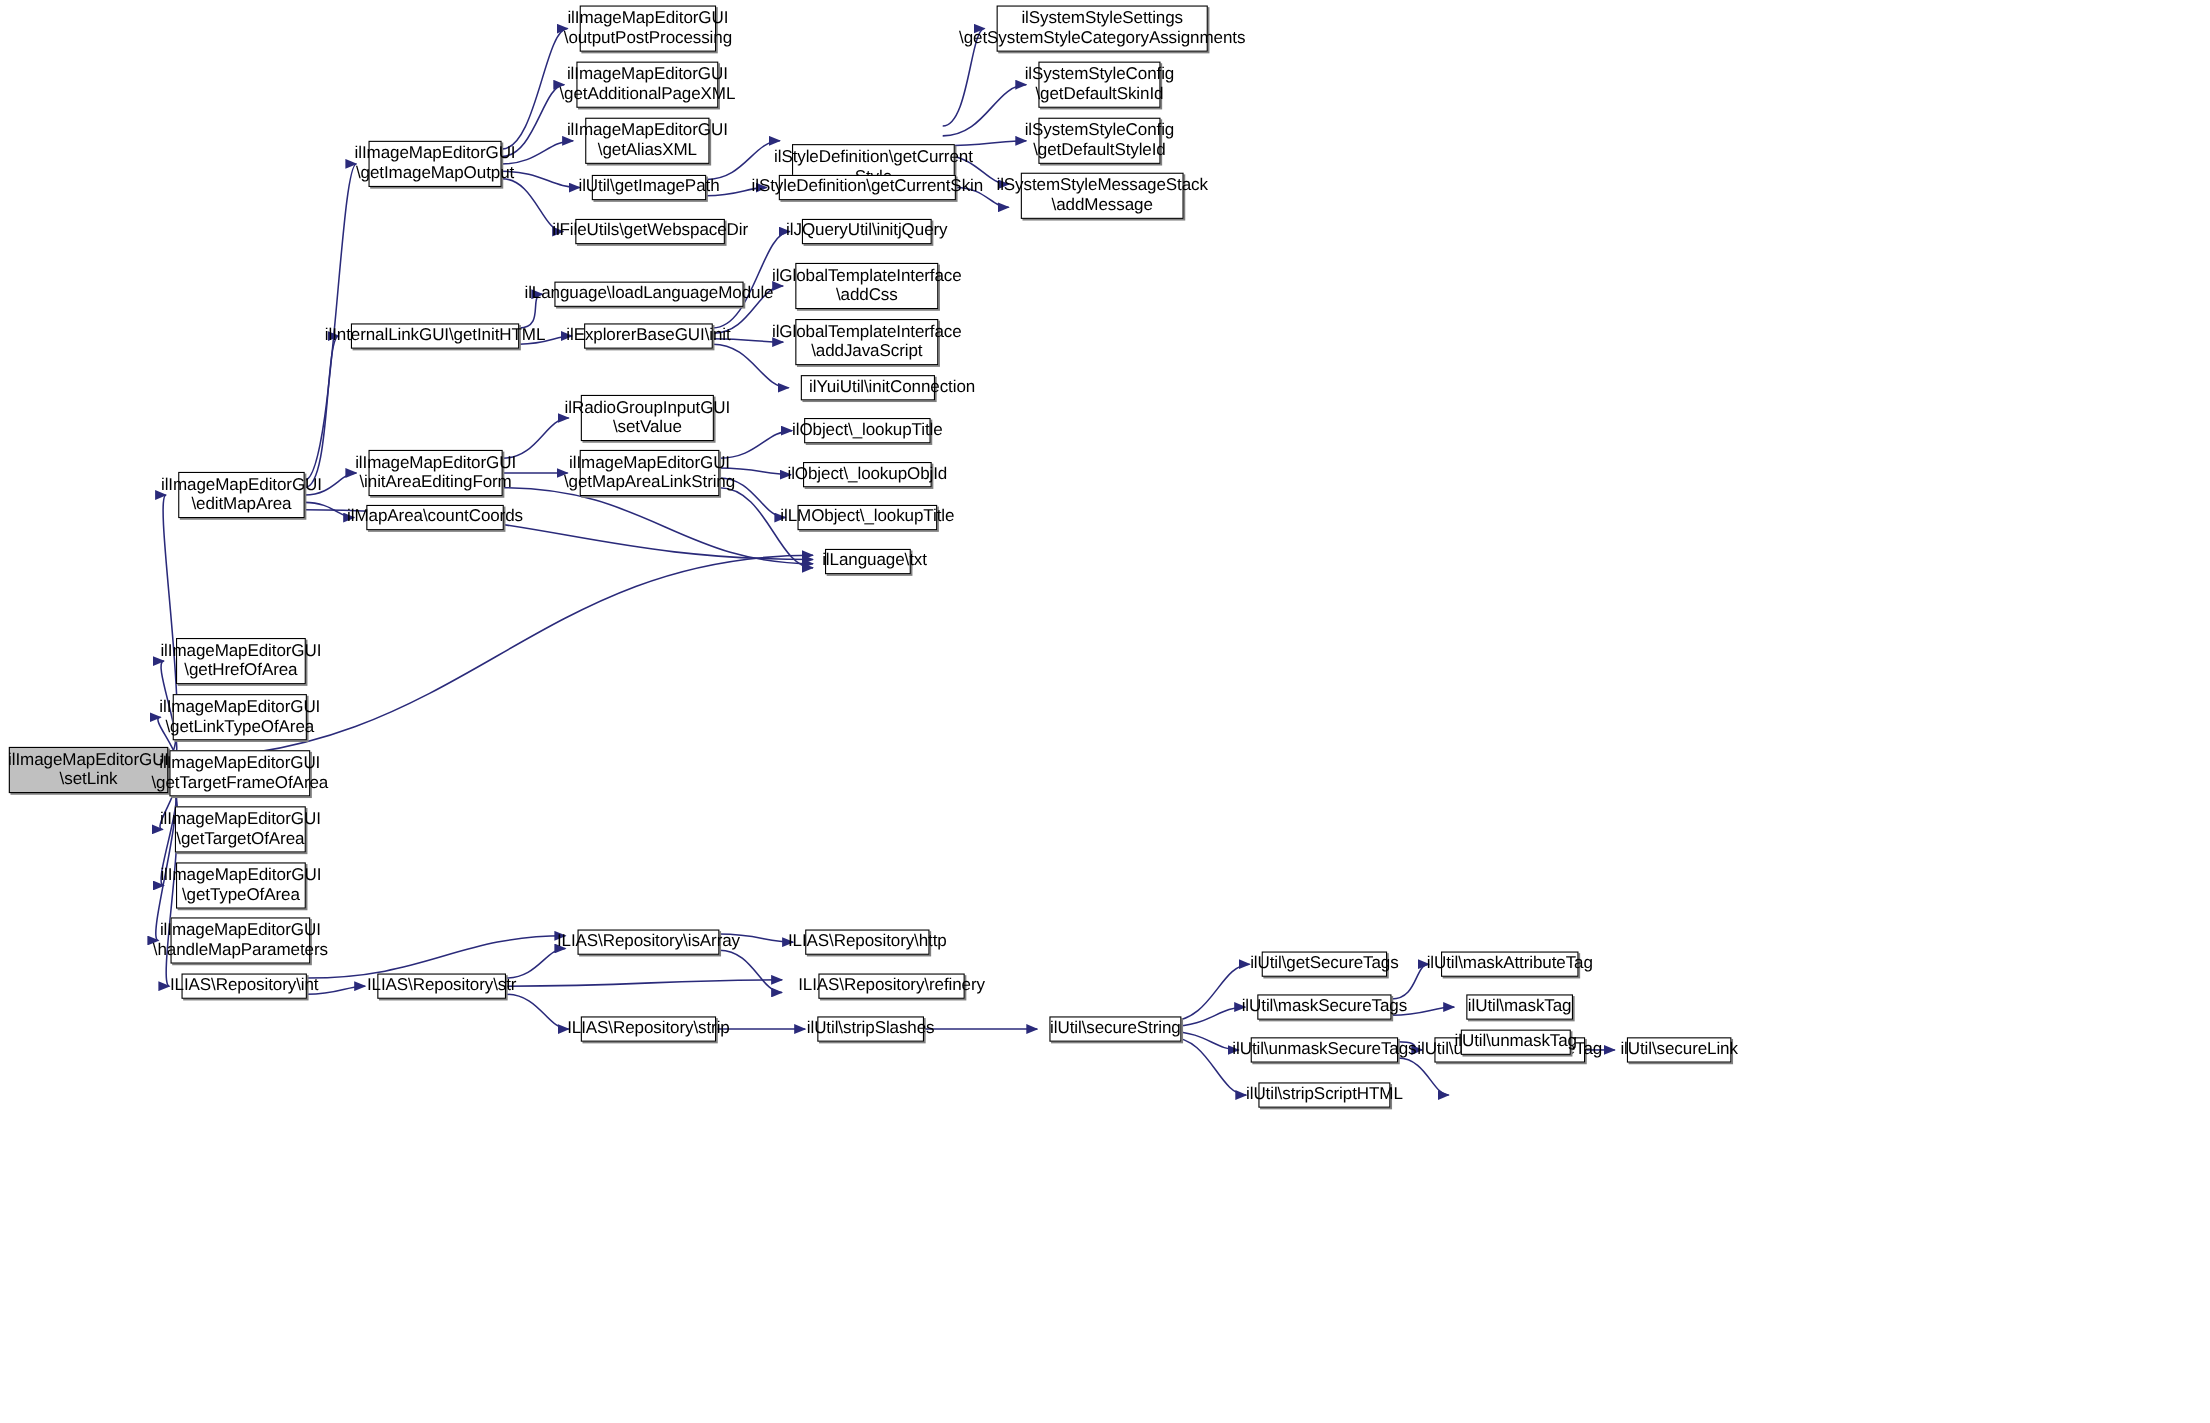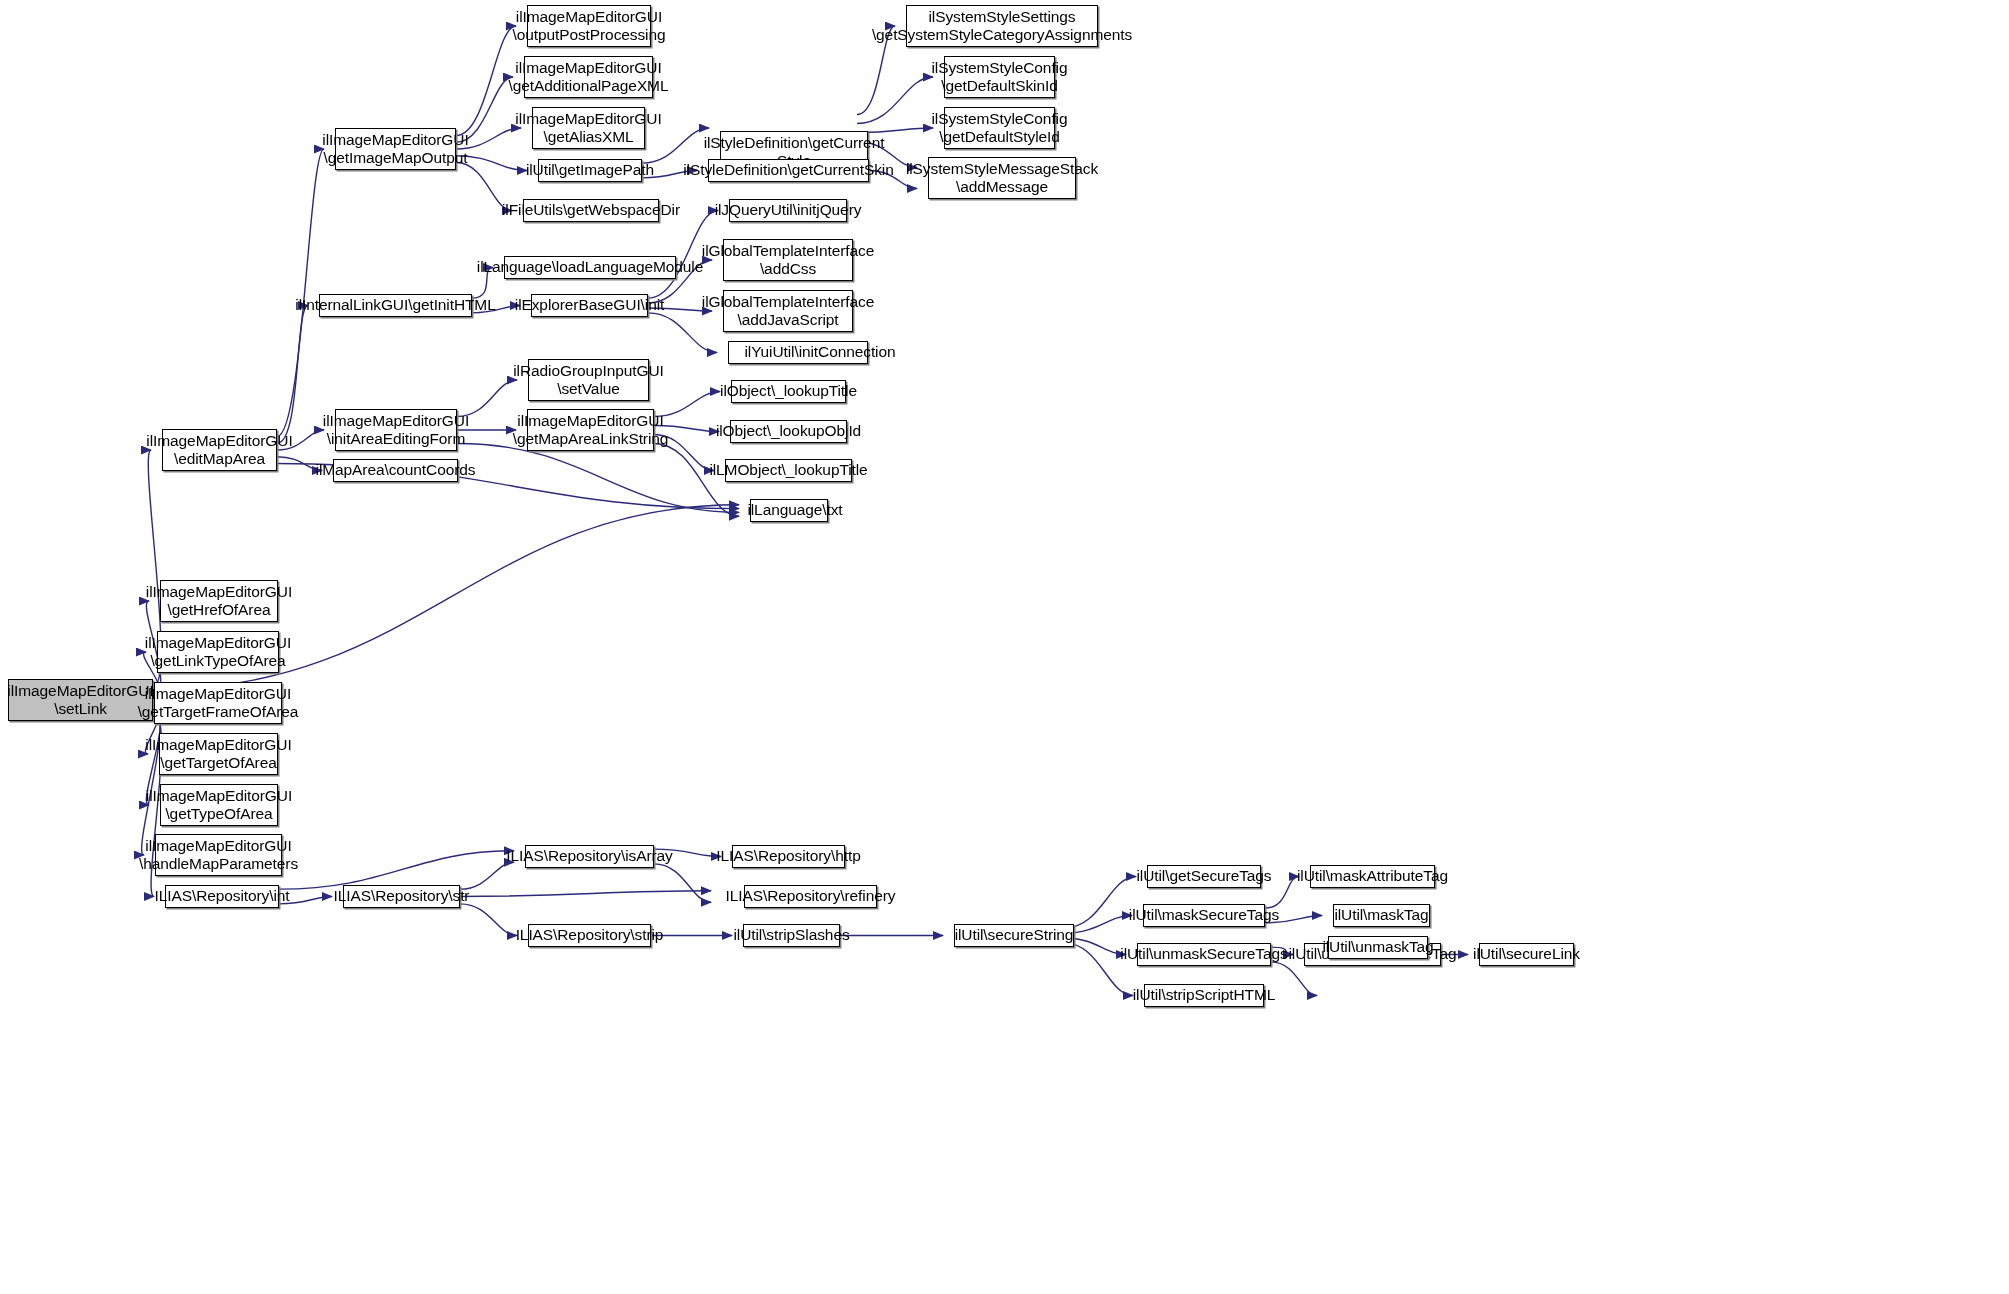--- a/index.html
+++ b/index.html
@@ -159,21 +159,21 @@
       <div class="node shadow" style="left: 527px; top: 409px; width: 127px; height: 42px;">ilImageMapEditorGUI
 \getMapAreaLinkString</div>
       <div class="node shadow" style="left: 720px; top: 107px; width: 148px; height: 42px; margin-top: 24px;">ilStyleDefinition\getCurrent
 Style</div>
       <div class="node shadow" style="left: 708px; top: 159px; width: 161px; height: 23px;">ilStyleDefinition\getCurrentSkin</div>
       <div class="node shadow" style="left: 729px; top: 199px; width: 118px; height: 23px;">ilJQueryUtil\initjQuery</div>
       <div class="node shadow" style="left: 723px; top: 239px; width: 130px; height: 42px;">ilGlobalTemplateInterface
 \addCss</div>
       <div class="node shadow" style="left: 723px; top: 290px; width: 130px; height: 42px;">ilGlobalTemplateInterface
 \addJavaScript</div>
-      <div class="node shadow" style="left: 728px; top: 341px; width: 140px; height: 23px; padding-left: 48px;">ilYuiUtil\initConnection</div>
+      <div class="node shadow" style="left: 728px; top: 341px; width: 122px; height: 23px; padding-left: 48px;">ilYuiUtil\initConnection</div>
       <div class="node shadow" style="left: 731px; top: 380px; width: 115px; height: 23px;">ilObject\_lookupTitle</div>
       <div class="node shadow" style="left: 730px; top: 420px; width: 117px; height: 23px;">ilObject\_lookupObjId</div>
       <div class="node shadow" style="left: 725px; top: 459px; width: 127px; height: 23px;">ilLMObject\_lookupTitle</div>
       <div class="node shadow" style="left: 750px; top: 499px; width: 78px; height: 23px; padding-left: 16px;">ilLanguage\txt</div>
       <div class="node shadow" style="left: 906px; top: 5px; width: 192px; height: 42px;">ilSystemStyleSettings
 \getSystemStyleCategoryAssignments</div>
       <div class="node shadow" style="left: 944px; top: 56px; width: 111px; height: 42px;">ilSystemStyleConfig
 \getDefaultSkinId</div>
       <div class="node shadow" style="left: 944px; top: 107px; width: 111px; height: 42px;">ilSystemStyleConfig
 \getDefaultStyleId</div>

